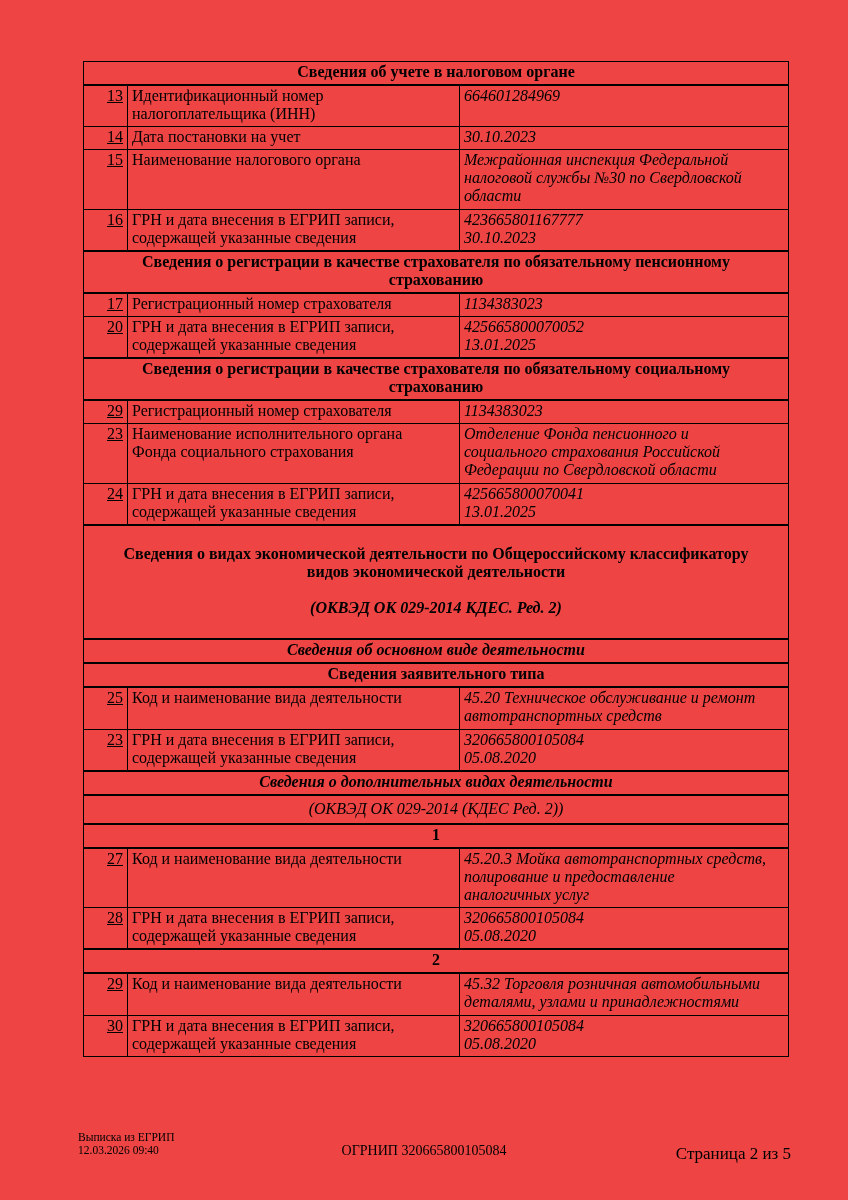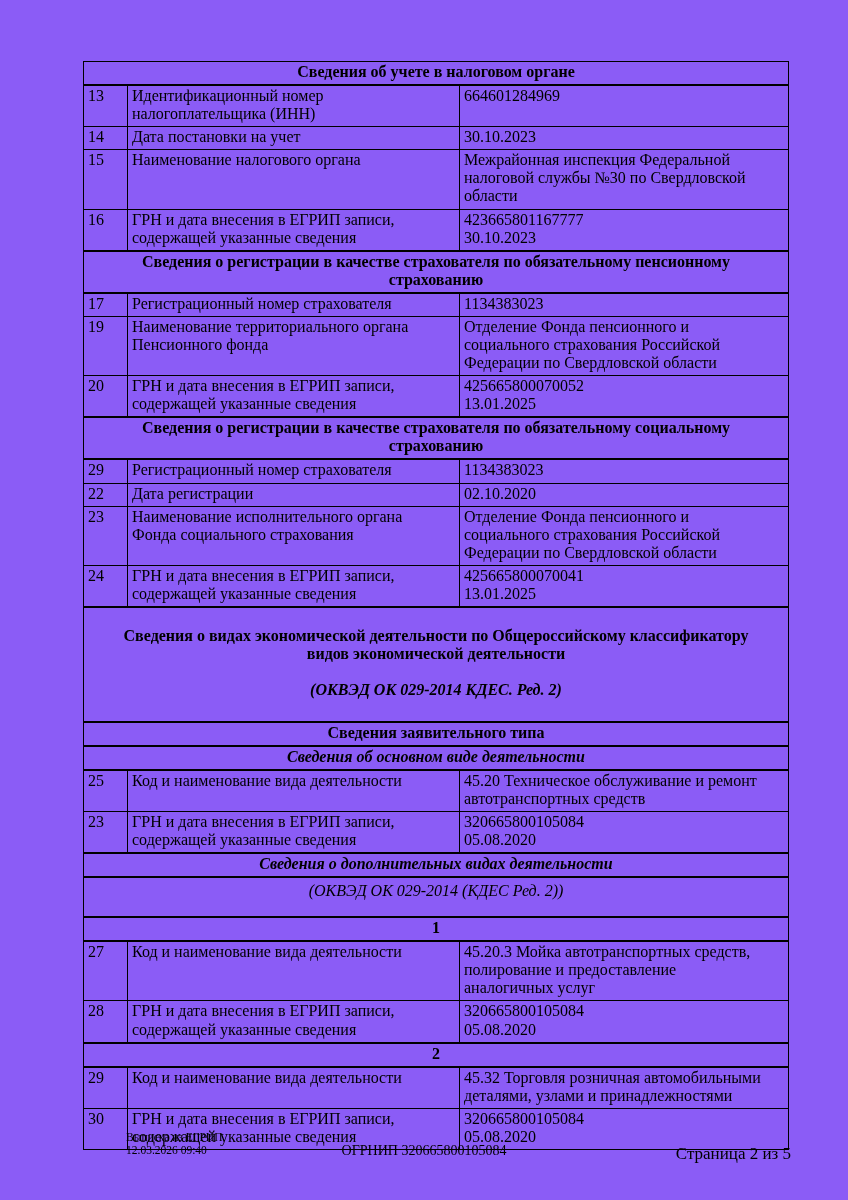--- a/index.html
+++ b/index.html
@@ -6,67 +6,66 @@
     margin: 0;
     padding: 0;
     background: #ffffff;
     color: #000000;
     font-family: "Liberation Serif", "DejaVu Serif", serif;
   }
   .page {
     position: relative;
     width: 848px;
     height: 1200px;
-    background: #8b5cf6;
+    background: #ef4444;
     overflow: hidden;
   }
   table.egrip {
     position: absolute;
     left: 83px;
     top: 61px;
     width: 705px;
     border-collapse: collapse;
     table-layout: fixed;
   }
   table.egrip td {
     border: 1px solid #000000;
     font-size: 16px;
     line-height: 1.13;
     vertical-align: top;
     padding: 1px 4px 3px 4px;
     white-space: pre-line;
     overflow: hidden;
   }
-  td.c1 { text-align: left; padding-left: 0; padding-right: 0; }
+  td.c1 { text-align: right; padding-left: 0; padding-right: 0; text-decoration: underline; }
   td.c2 { padding-left: 6px; }
-  td.c3 { padding-left: 4px; }
+  td.c3 { padding-left: 4px; font-style: italic; }
   tr.sec td {
     text-align: center;
     font-weight: bold;
     border-top-width: 2px;
     border-bottom-width: 2px;
     padding: 1px 2px 3px 2px;
   }
   tr.sec.it td { font-style: italic; }
   tr.subnote td {
     text-align: center;
     font-style: italic;
     font-weight: normal;
-    padding: 4px 2px 16px 2px;
+    padding: 4px 2px 5px 2px;
   }
   tr.first td { border-top-width: 1px; }
   .okved-sub { font-style: italic; }
   .footer-left {
     position: absolute;
     left: 78px;
     top: 1131px;
     font-size: 11.5px;
     line-height: 12.5px;
     white-space: pre-line;
-    margin-left: 48px;
   }
   .footer-center {
     position: absolute;
     left: 0;
     top: 1143px;
     width: 848px;
     text-align: center;
     font-size: 14px;
   }
   .footer-right {
@@ -122,49 +121,36 @@
         <td colspan="3">Сведения о регистрации в качестве страхователя по обязательному пенсионному
 страхованию</td>
       </tr>
 
       <tr>
         <td class="c1">17</td>
         <td class="c2">Регистрационный номер страхователя</td>
         <td class="c3">1134383023</td>
       </tr>
       <tr>
-        <td class="c1">19</td>
-        <td class="c2">Наименование территориального органа
-Пенсионного фонда</td>
-        <td class="c3">Отделение Фонда пенсионного и
-социального страхования Российской
-Федерации по Свердловской области</td>
-      </tr>
-      <tr>
         <td class="c1">20</td>
         <td class="c2">ГРН и дата внесения в ЕГРИП записи,
 содержащей указанные сведения</td>
         <td class="c3">425665800070052
 13.01.2025</td>
       </tr>
 
       <tr class="sec">
         <td colspan="3">Сведения о регистрации в качестве страхователя по обязательному социальному
 страхованию</td>
       </tr>
 
       <tr>
         <td class="c1">29</td>
         <td class="c2">Регистрационный номер страхователя</td>
         <td class="c3">1134383023</td>
-      </tr>
-      <tr>
-        <td class="c1">22</td>
-        <td class="c2">Дата регистрации</td>
-        <td class="c3">02.10.2020</td>
       </tr>
       <tr>
         <td class="c1">23</td>
         <td class="c2">Наименование исполнительного органа
 Фонда социального страхования</td>
         <td class="c3">Отделение Фонда пенсионного и
 социального страхования Российской
 Федерации по Свердловской области</td>
       </tr>
       <tr>
@@ -176,26 +162,26 @@
       </tr>
 
       <tr class="sec">
         <td colspan="3">
           <div>Сведения о видах экономической деятельности по Общероссийскому классификатору
 видов экономической деятельности</div>
           <div class="okved-sub">(ОКВЭД ОК 029-2014 КДЕС. Ред. 2)</div>
         </td>
       </tr>
 
-      <tr class="sec">
-        <td colspan="3">Сведения заявительного типа</td>
-      </tr>
-
       <tr class="sec it">
         <td colspan="3">Сведения об основном виде деятельности</td>
+      </tr>
+
+      <tr class="sec">
+        <td colspan="3">Сведения заявительного типа</td>
       </tr>
 
       <tr>
         <td class="c1">25</td>
         <td class="c2">Код и наименование вида деятельности</td>
         <td class="c3">45.20 Техническое обслуживание и ремонт
 автотранспортных средств</td>
       </tr>
       <tr>
         <td class="c1">23</td>

